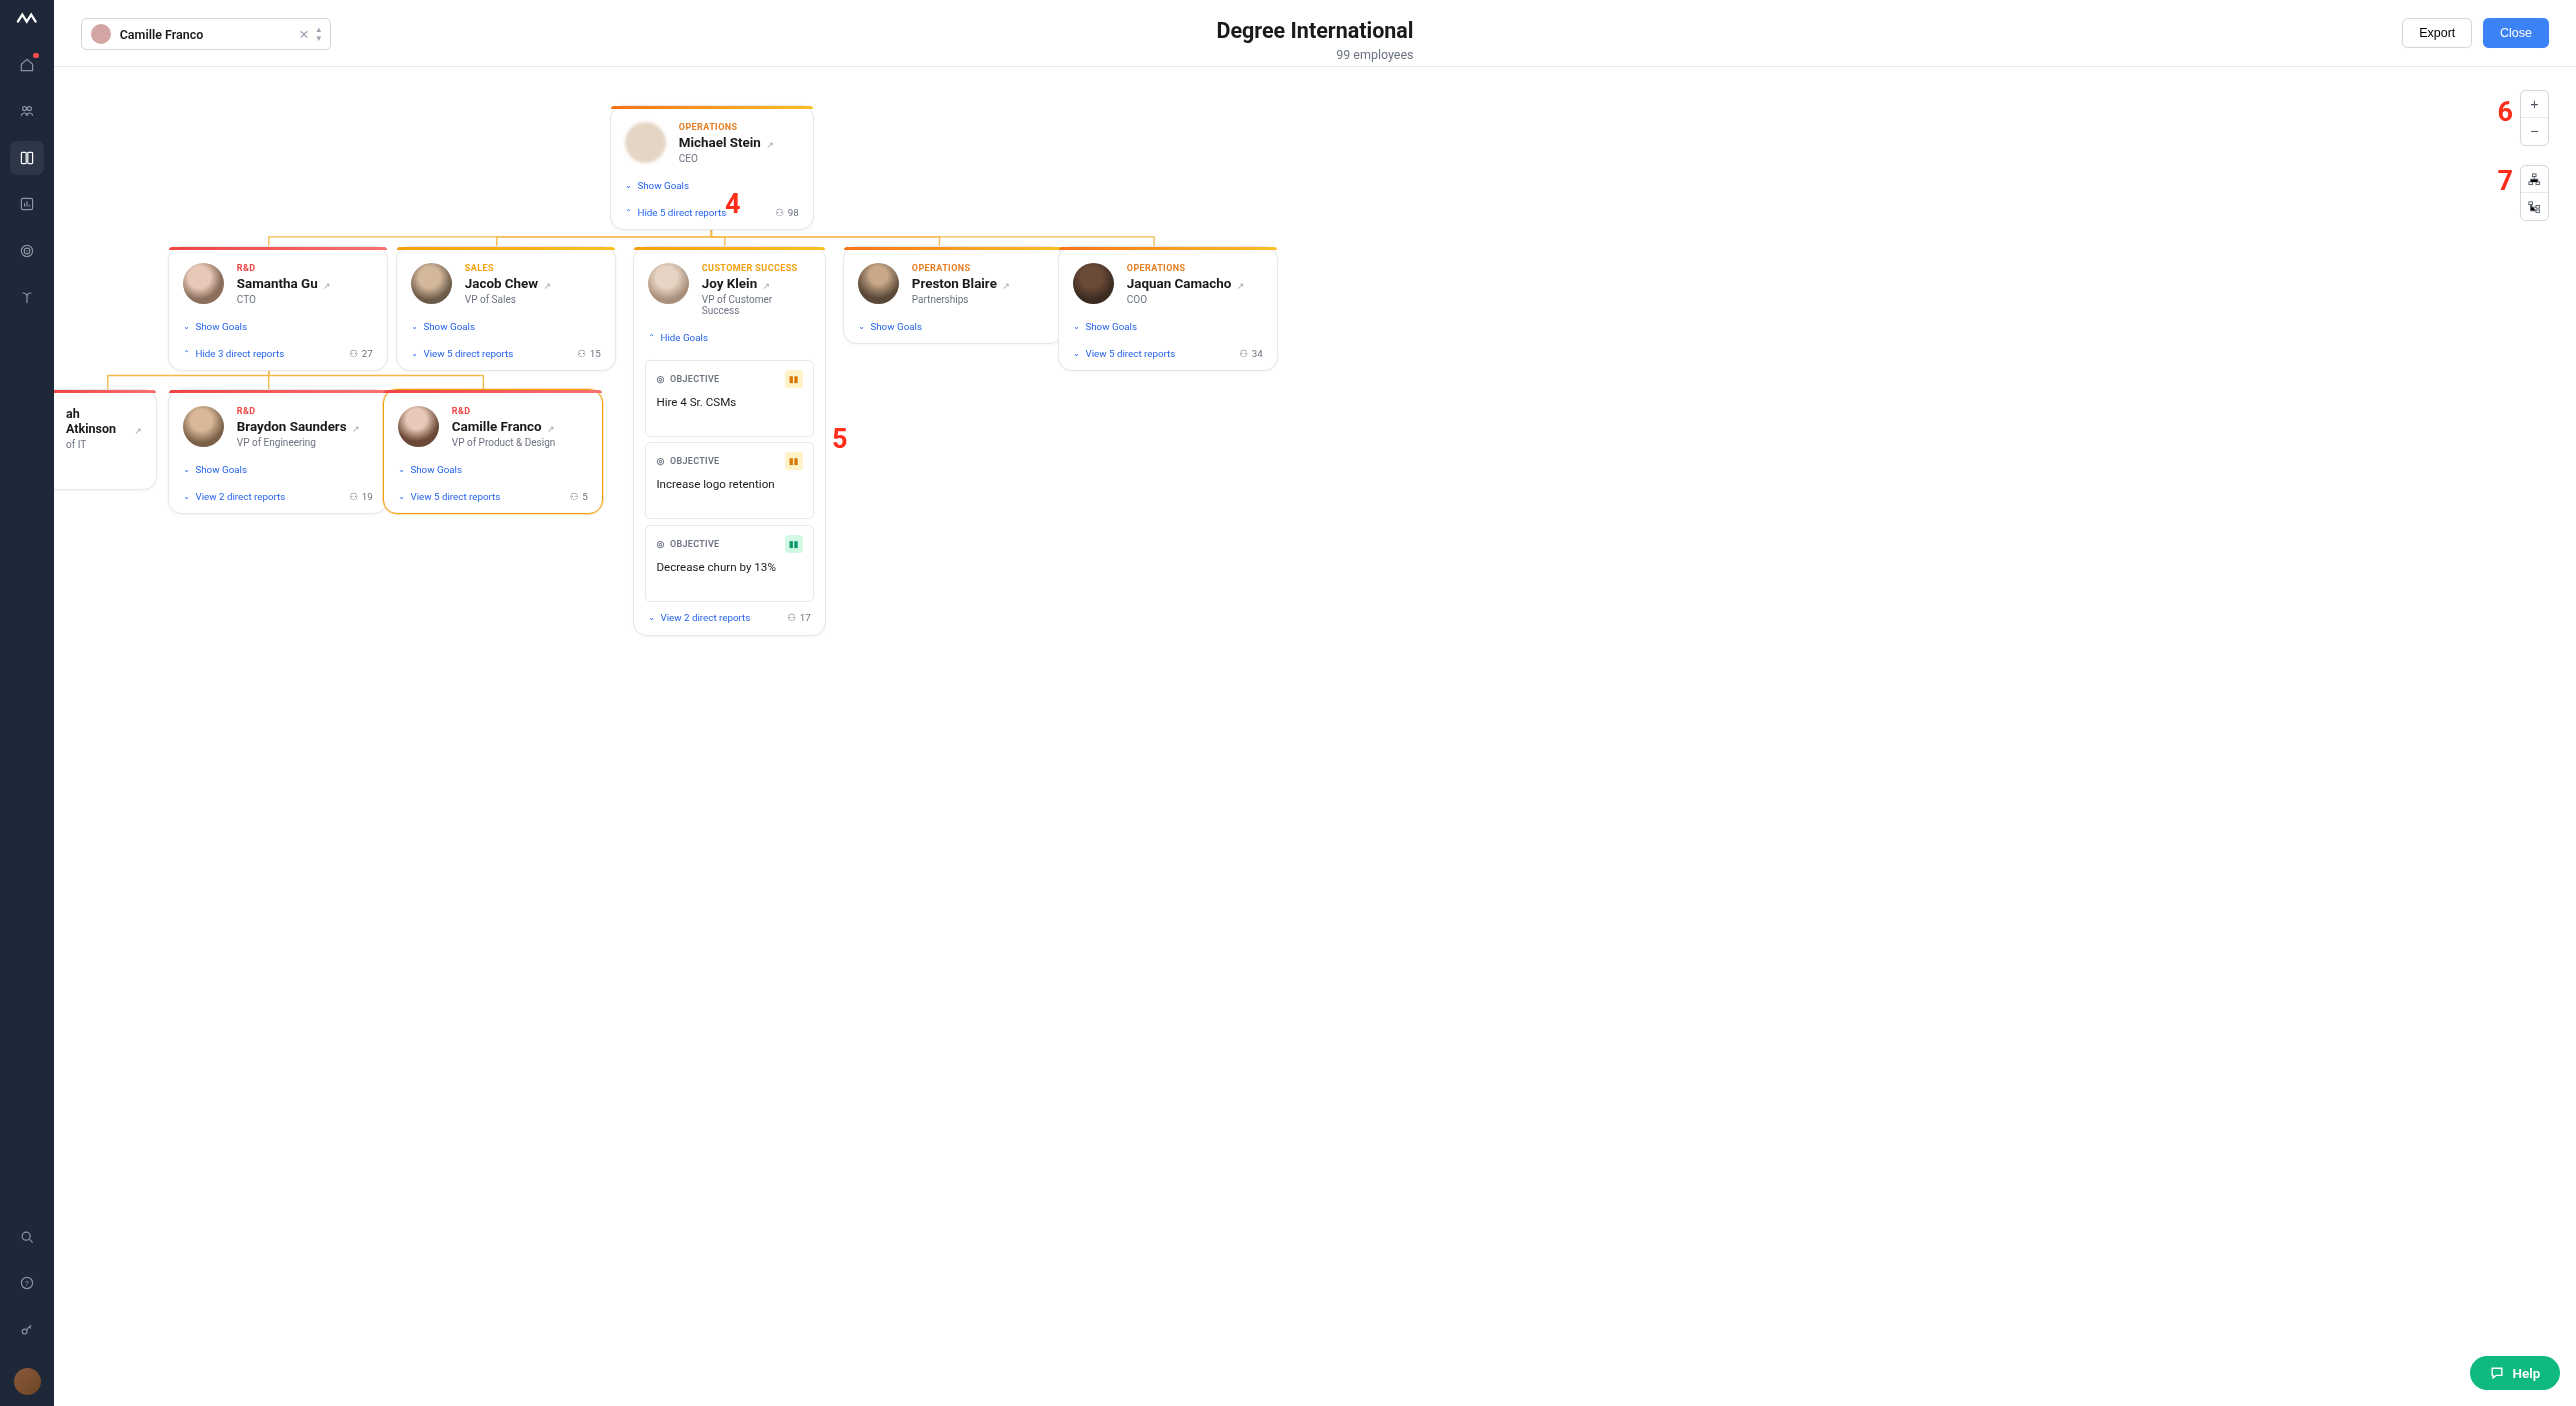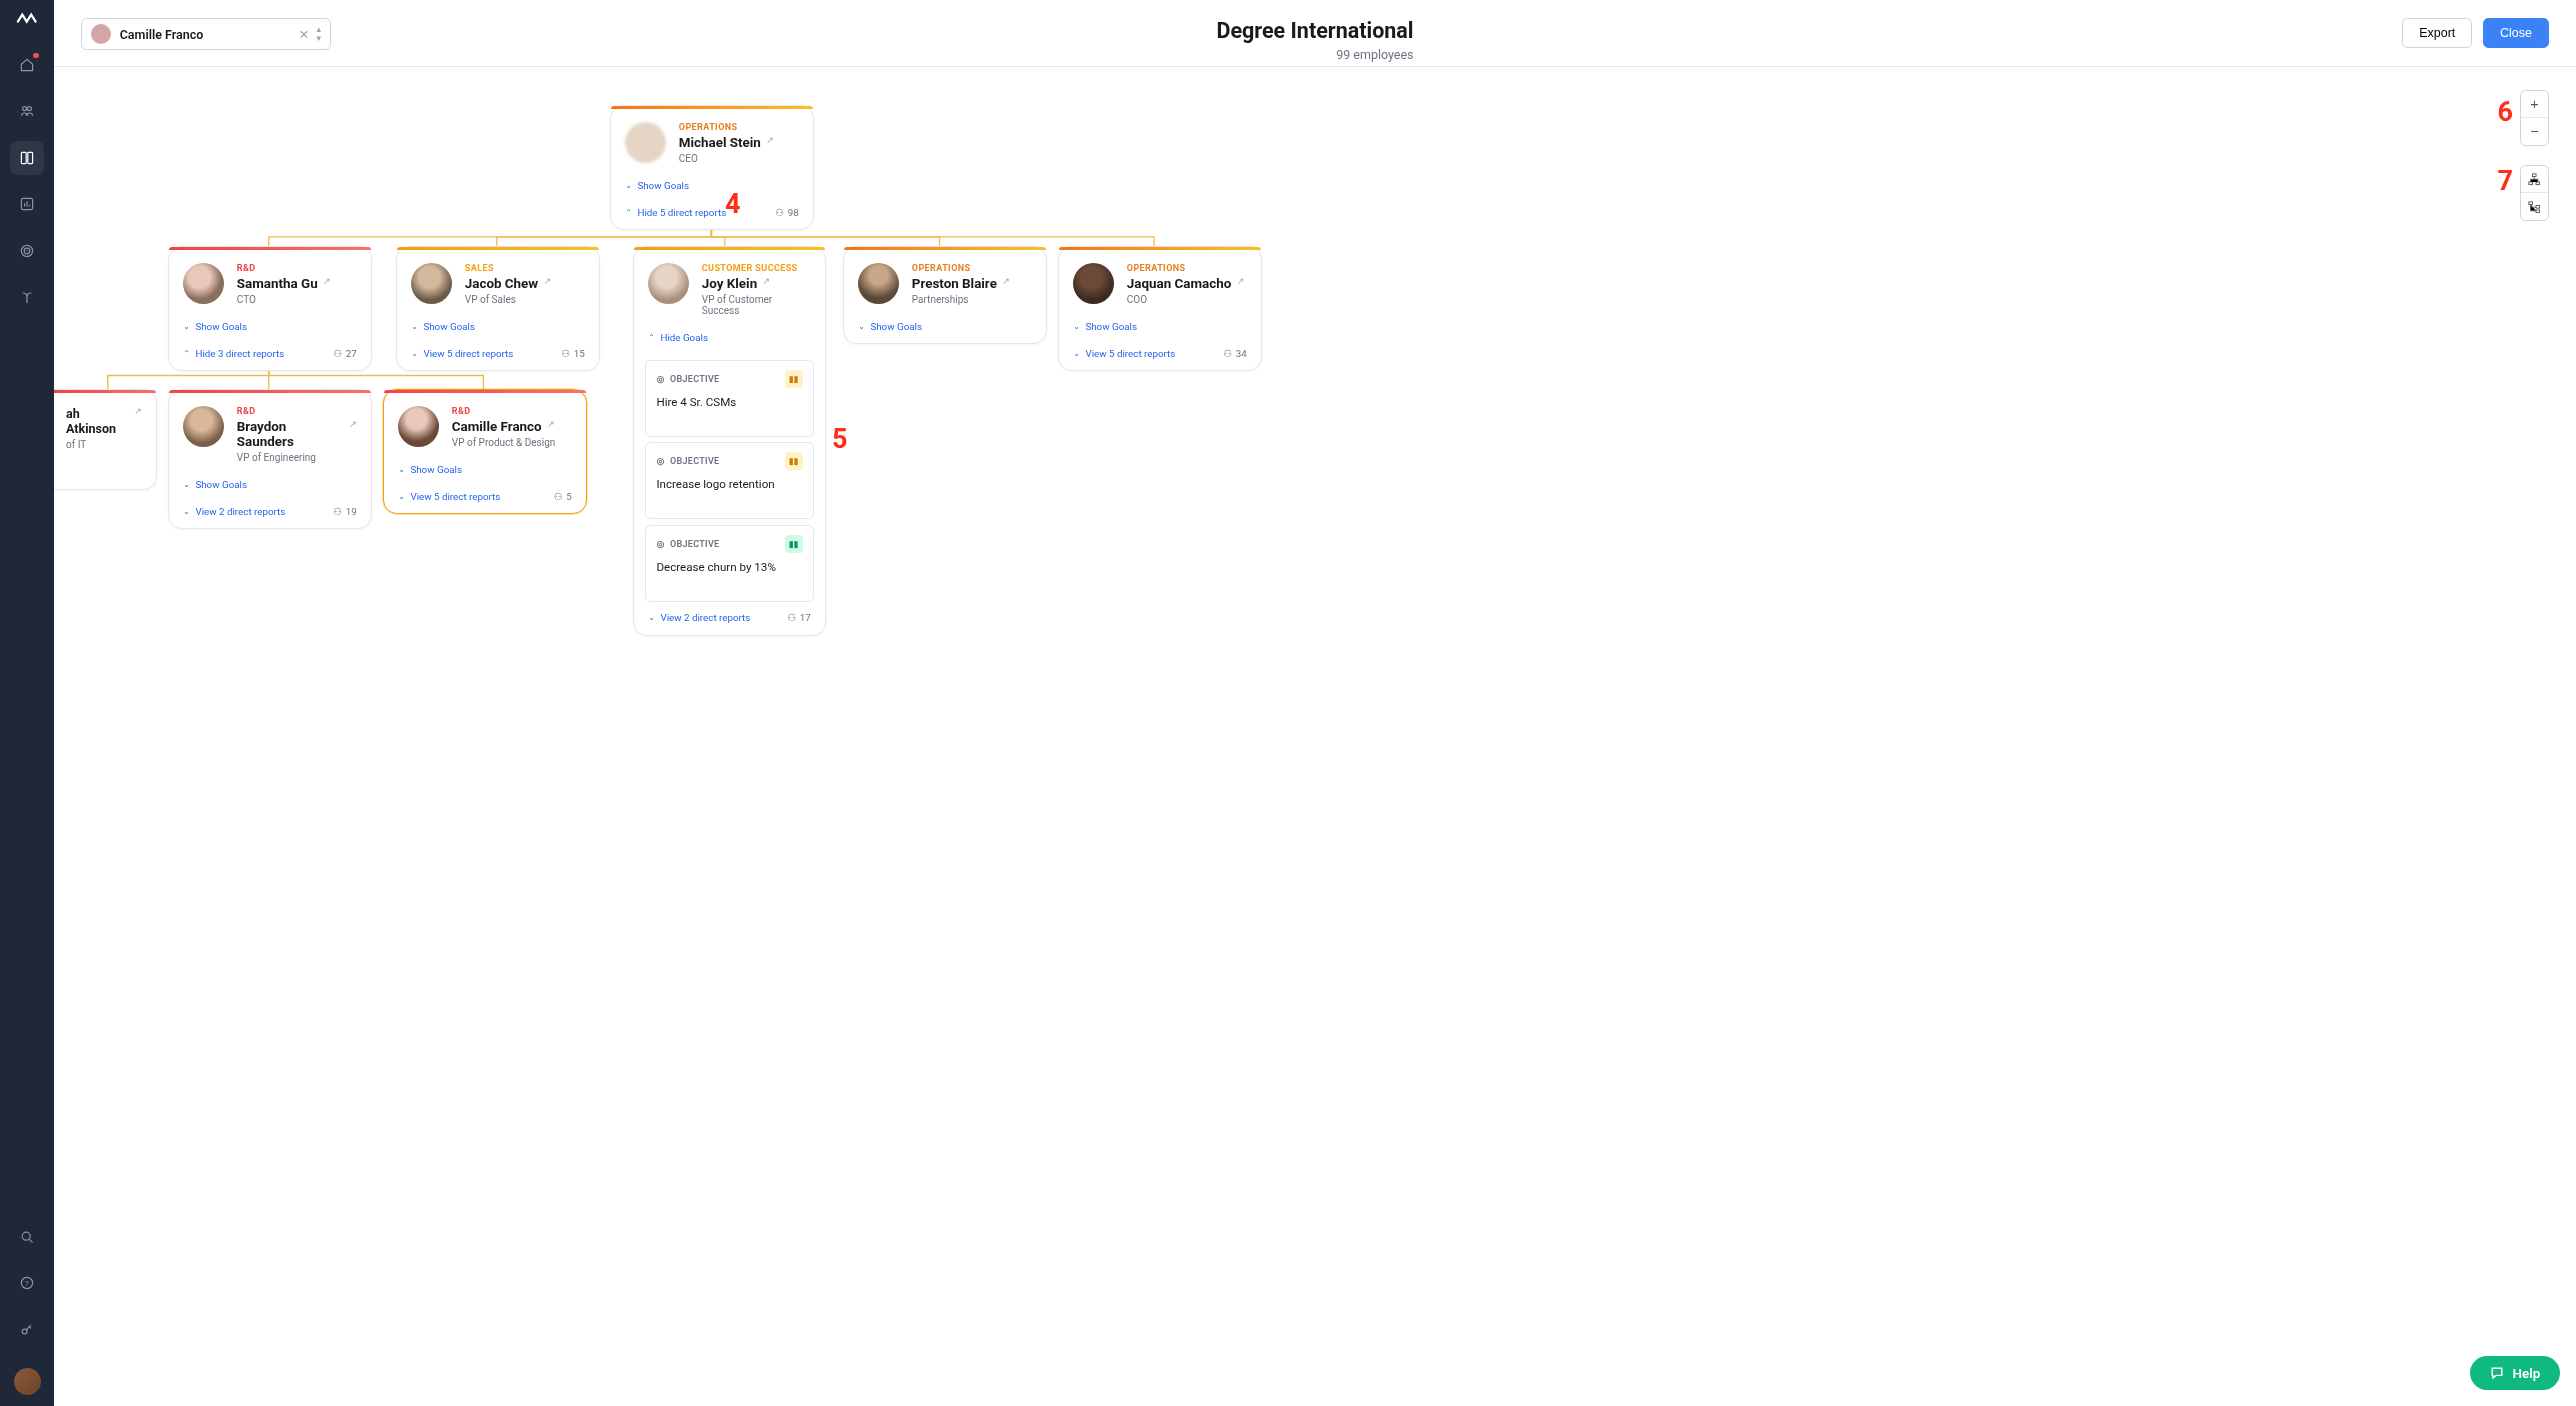--- a/index.html
+++ b/index.html
@@ -42,34 +42,34 @@
 .zoom-controls button, .layout-controls button { width: 27px; height: 27px; border: none; background: none; cursor: pointer; display: flex; align-items: center; justify-content: center; font-size: 14.3px; color: #4b5563; }
 .zoom-controls button:first-child, .layout-controls button:first-child { border-bottom: 0.9px solid #e5e7eb; }
 svg.connectors { position: absolute; top: 0; left: 0; pointer-events: none; z-index: 0; }
 
 .card { position: absolute; background: #fff; border: 0.9px solid #e5e7eb; border-radius: 14px; box-shadow: 0 0.9px 2.7px rgba(0,0,0,0.05); z-index: 5; }
 .card .bar { height: 2.7px; border-top-left-radius: 5.4px; border-top-right-radius: 5.4px; }
 .card .body { padding: 12.5px 14.3px 9px; display: flex; }
 .card .avatar { width: 41px; height: 41px; border-radius: 50%; background: #d1d5db; margin-right: 12.5px; flex-shrink: 0; background-size: cover; }
 .card .avatar.blurred { filter: blur(1.8px); }
 .card .dept { font-size: 9px; font-weight: 700; letter-spacing: 0.4px; text-transform: uppercase; margin-bottom: 3.6px; }
-.card .name-row { display: flex; align-items: flex-start; gap: 5.4px; }
+.card .name-row { display: flex; align-items: flex-end; gap: 5.4px; }
 .card .pname { font-size: 13.4px; font-weight: 700; color: #1a1a1a; }
 .card .ext-icon { color: #9ca3af; font-size: 9px; }
 .card .title { font-size: 10px; color: #6b7280; margin-top: 3px; }
 .card .actions { padding: 3.6px 14.3px 9px; }
 .card .action-link { font-size: 9.8px; color: #2563eb; cursor: pointer; display: flex; align-items: center; gap: 5.4px; padding: 2.7px 0; }
 .card .action-link .caret { font-size: 8px; }
 .card .foot { display: flex; justify-content: space-between; align-items: center; padding: 1.8px 14.3px 9px; }
 .card .count { font-size: 9.8px; color: #6b7280; display: flex; align-items: center; gap: 3.6px; }
 
 .card.selected { border: 1.8px solid #f59e0b; box-shadow: 0 0 0 0.9px rgba(245,158,11,0.3); }
 
 .card-root { width: 204px; }
-.card-std { width: 204px; }
+.card-std { width: 220px; }
 .card-wide { width: 193px; }
 
 
 .objective { border: 0.9px solid #e5e7eb; border-radius: 5.4px; margin: 5.4px 10.7px; padding: 9px 10.7px 27px; font-size: 10.7px; }
 .objective .obj-head { display: flex; justify-content: space-between; align-items: center; margin-bottom: 7.2px; }
 .objective .obj-label { font-size: 9px; font-weight: 600; color: #6b7280; letter-spacing: 0.3px; display: flex; align-items: center; gap: 5.4px; }
 .objective .obj-icon-box { width: 18px; height: 18px; border-radius: 3.6px; display: flex; align-items: center; justify-content: center; font-size: 9px; }
 .objective .obj-icon-box.yellow { background: #fef3c7; color: #d97706; }
 .objective .obj-icon-box.green { background: #d1fae5; color: #059669; }
 .objective .obj-text { font-size: 11.6px; color: #1a1a1a; }

